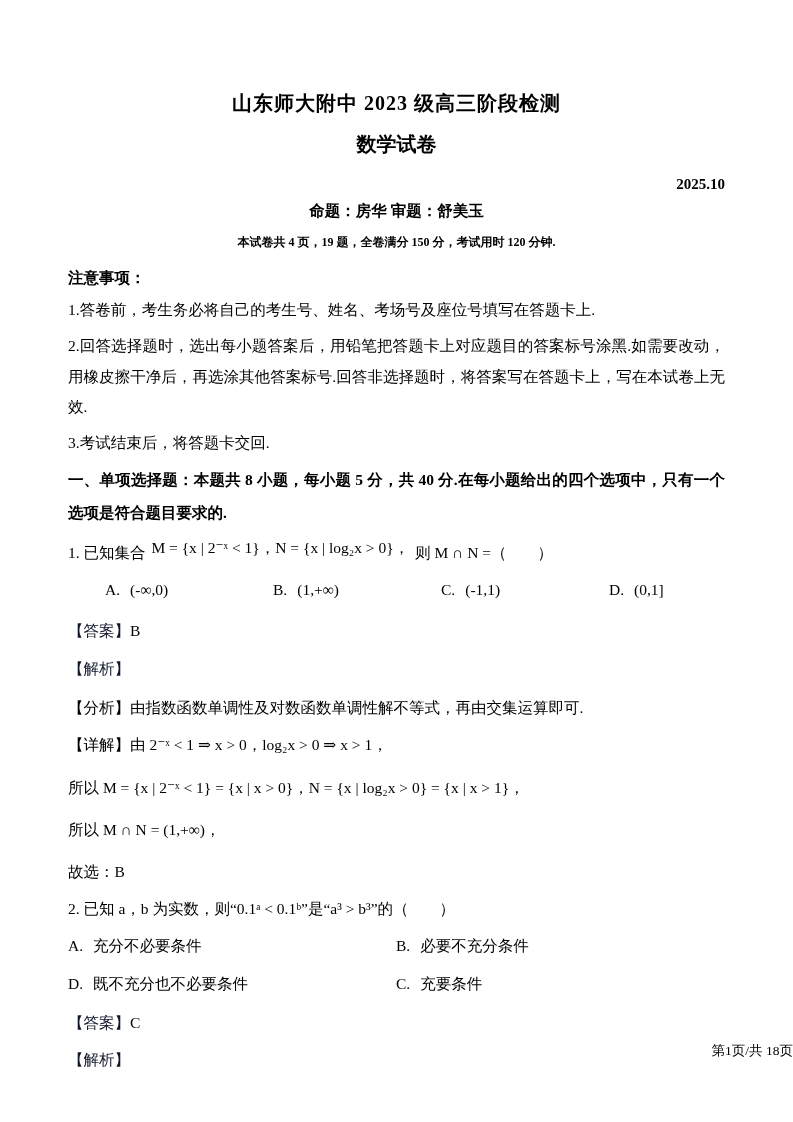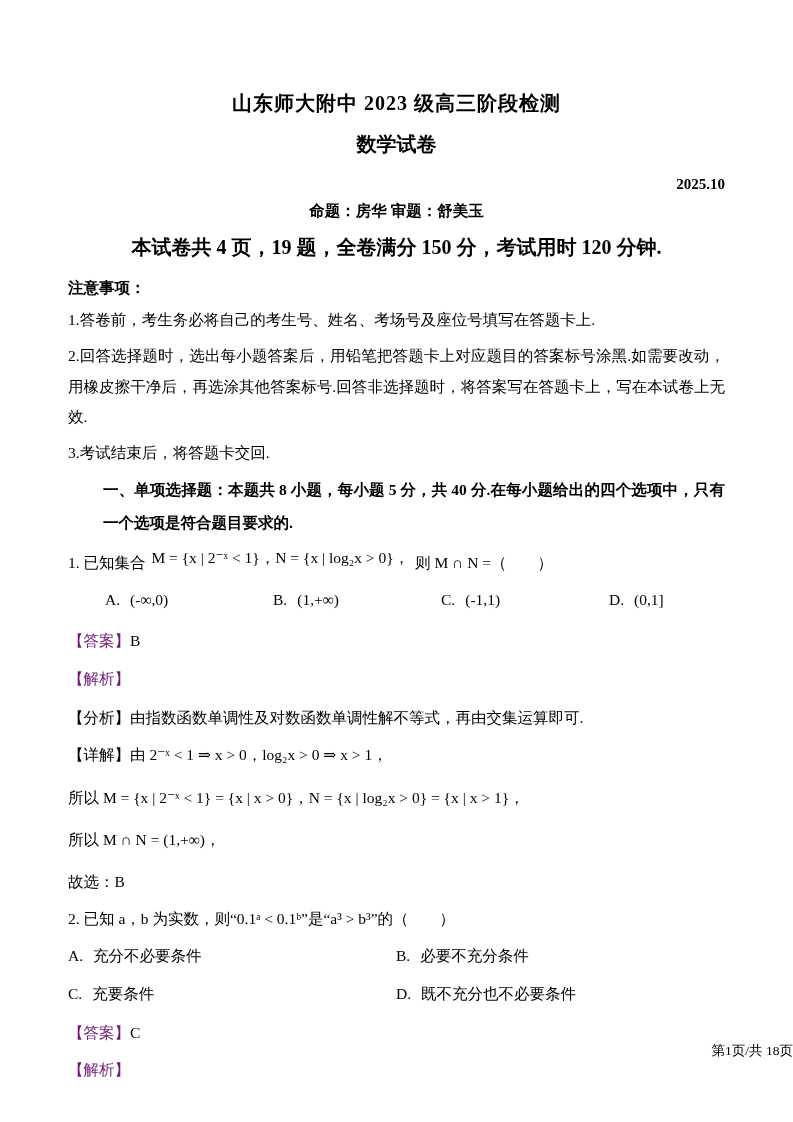--- a/index.html
+++ b/index.html
@@ -35,47 +35,46 @@
     text-align: right;
     margin-bottom: 8px;
   }
   .doc-authors {
     font-size: 15.5px;
     font-weight: bold;
     text-align: center;
     margin-bottom: 12px;
   }
   .doc-exam-info {
-    font-size: 20px;
+    font-size: 12px;
     font-weight: bold;
     text-align: center;
     margin-bottom: 12px;
   }
   p.line {
     line-height: 1.95;
     margin-bottom: 6px;
     text-align: justify;
   }
   p.tight { margin-bottom: 2px; }
   .section-heading {
     font-weight: bold;
     line-height: 2.1;
     margin-bottom: 8px;
     text-align: justify;
-    margin-left: 35px;
   }
   .q-stem { line-height: 2.0; margin-bottom: 8px; }
   .formula-raised { position: relative; top: -5px; padding: 0 2px; }
   .options-row { display: flex; margin-bottom: 12px; line-height: 1.8; margin-left: 37px; }
   .options-row .opt { width: 168px; }
   .options-row .opt:last-child { flex: 1; font-family: Liberation Serif, serif; }
   .options-grid-row { display: flex; margin-bottom: 10px; line-height: 1.8; }
   .options-grid-row .opt2 { width: 328px; }
   .options-grid-row .opt2:last-child { flex: 1; }
-  .blue { color: #701a75; margin-top: 25px; }
+  .blue { color: #0f172a; margin-top: 25px; }
   .answer-line { line-height: 1.9; margin-bottom: 8px; }
   .jiexi-line { line-height: 1.9; margin-bottom: 10px; }
   .detail-line { line-height: 2.1; margin-bottom: 10px; }
   .footer {
     position: absolute;
     left: 0;
     bottom: 62px;
     width: 100%;
     text-align: right;
     font-size: 13.5px;
@@ -142,24 +141,24 @@
   <div class="options-grid-row">
     <span class="opt2">
       <span class="opt-label">A.</span><span>充分不必要条件</span>
     </span>
     <span class="opt2">
       <span class="opt-label">B.</span><span>必要不充分条件</span>
     </span>
   </div>
   <div class="options-grid-row">
     <span class="opt2">
-      <span class="opt-label">C.</span><span>充要条件</span>
+      <span class="opt-label">D.</span><span>既不充分也不必要条件</span>
     </span>
     <span class="opt2">
-      <span class="opt-label">D.</span><span>既不充分也不必要条件</span>
+      <span class="opt-label">C.</span><span>充要条件</span>
     </span>
   </div>
 
   <p class="answer-line">
     <span class="blue">【答案】</span><span>C</span>
   </p>
   <p class="jiexi-line">
     <span class="blue">【解析】</span>
   </p>
 

